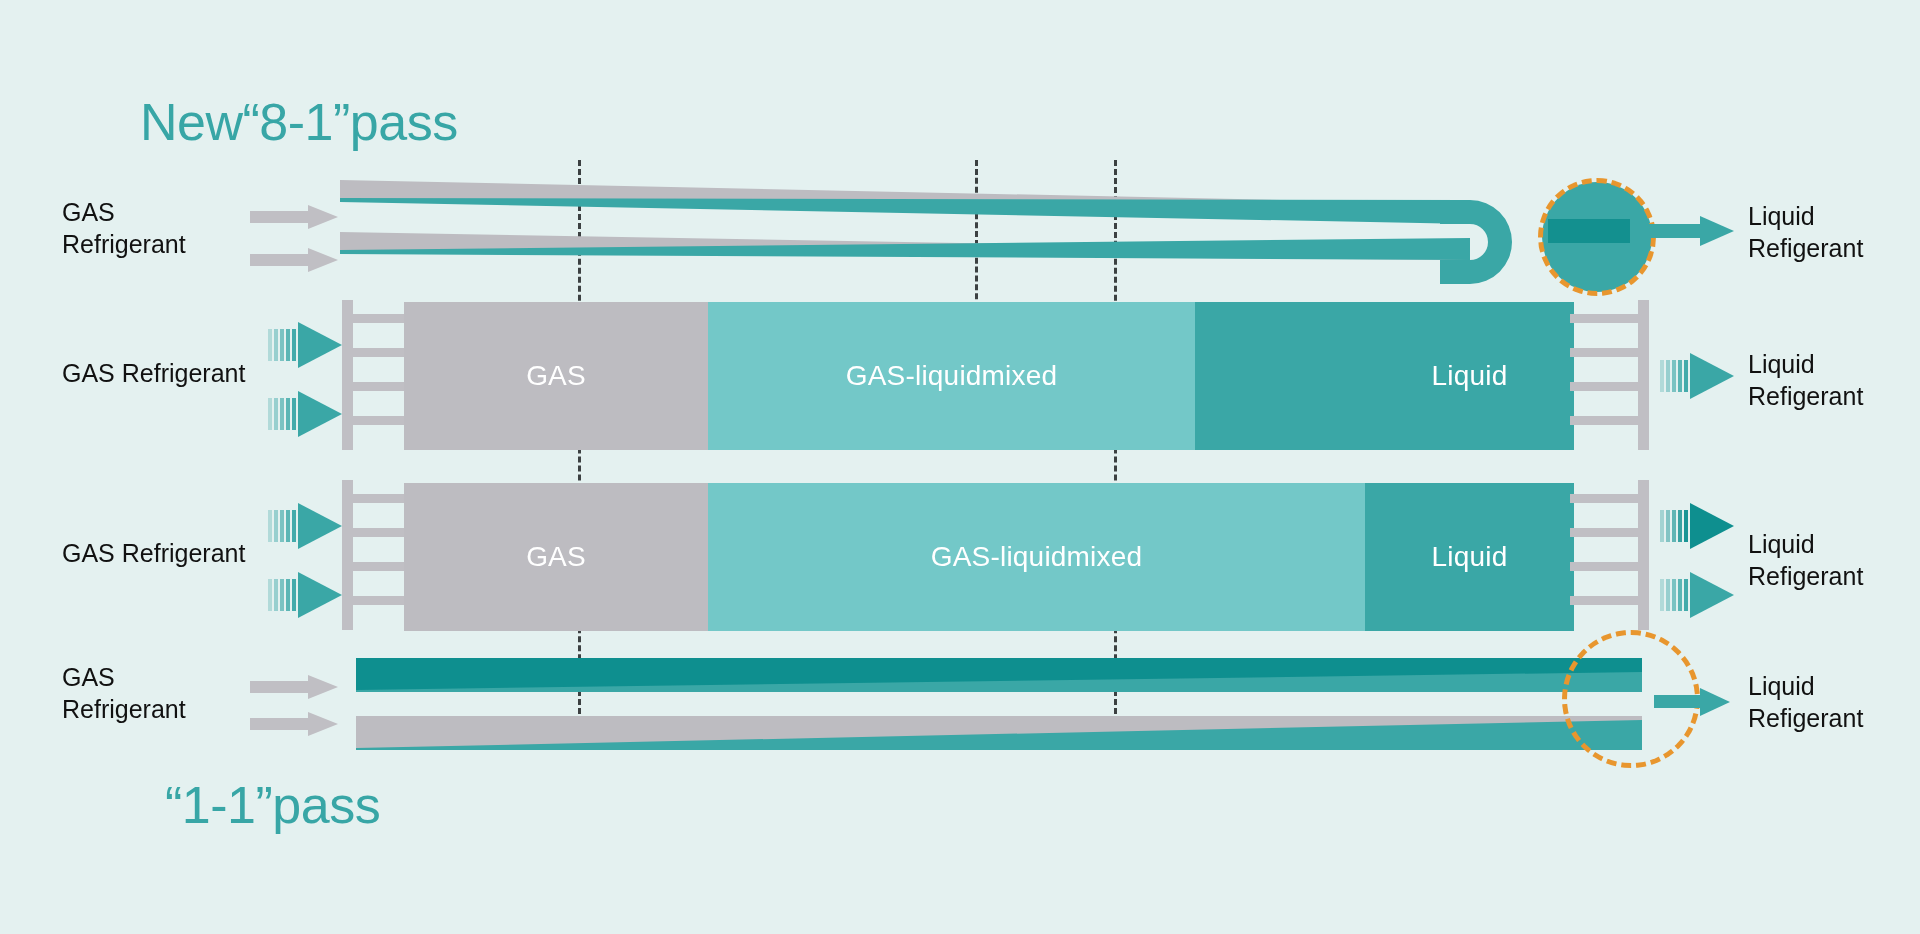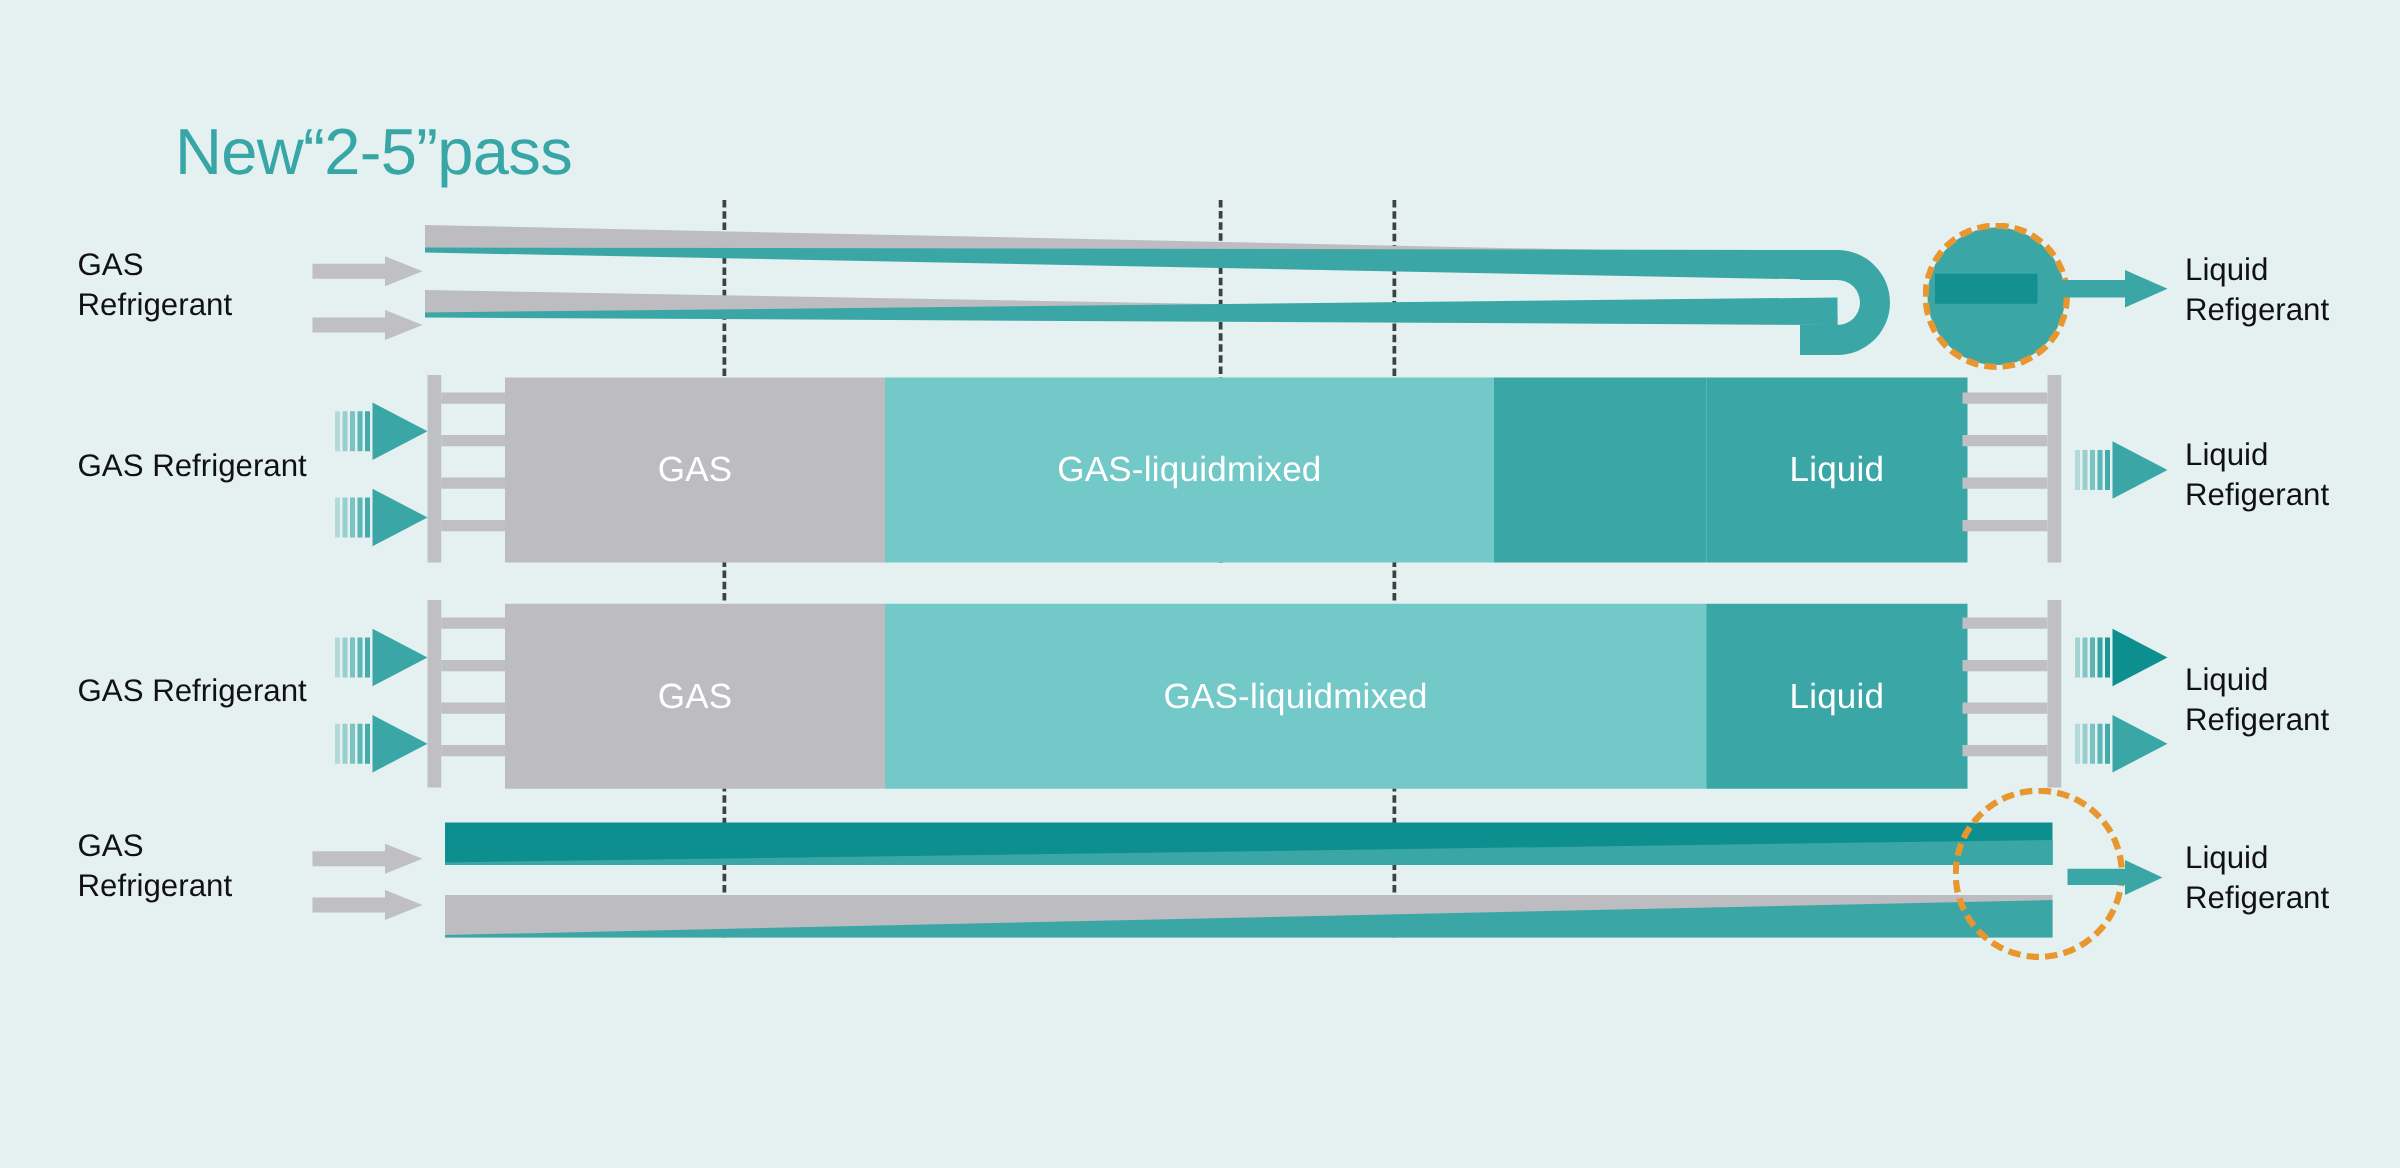--- a/index.html
+++ b/index.html
@@ -116,21 +116,22 @@
     background: #3aa7a6;
   }
 
   svg { display: block; overflow: visible; }
 </style>
 </head>
 <body>
 
 <div id="stage">
 
-  <div class="abs title" id="title-top">New“2-5”pass</div>
+  <div class="abs title" id="title-top">New“8-1”pass</div>
+  <div class="abs title" id="title-bottom">“1-1”pass</div>
 
   <div class="abs guide" style="left:578px; top:160px; height:590px;"></div>
   <div class="abs guide" style="left:975px; top:160px; height:290px;"></div>
   <div class="abs guide" style="left:1114px; top:160px; height:590px;"></div>
 
   <div class="abs side-label" style="left:62px; top:196px;">GAS
 Refrigerant</div>
 
   <div class="abs arrow-plain" style="left:250px; top:211px; width:88px;">
     <div class="shaft" style="width:62px; background:#c0bfc4;"></div>

